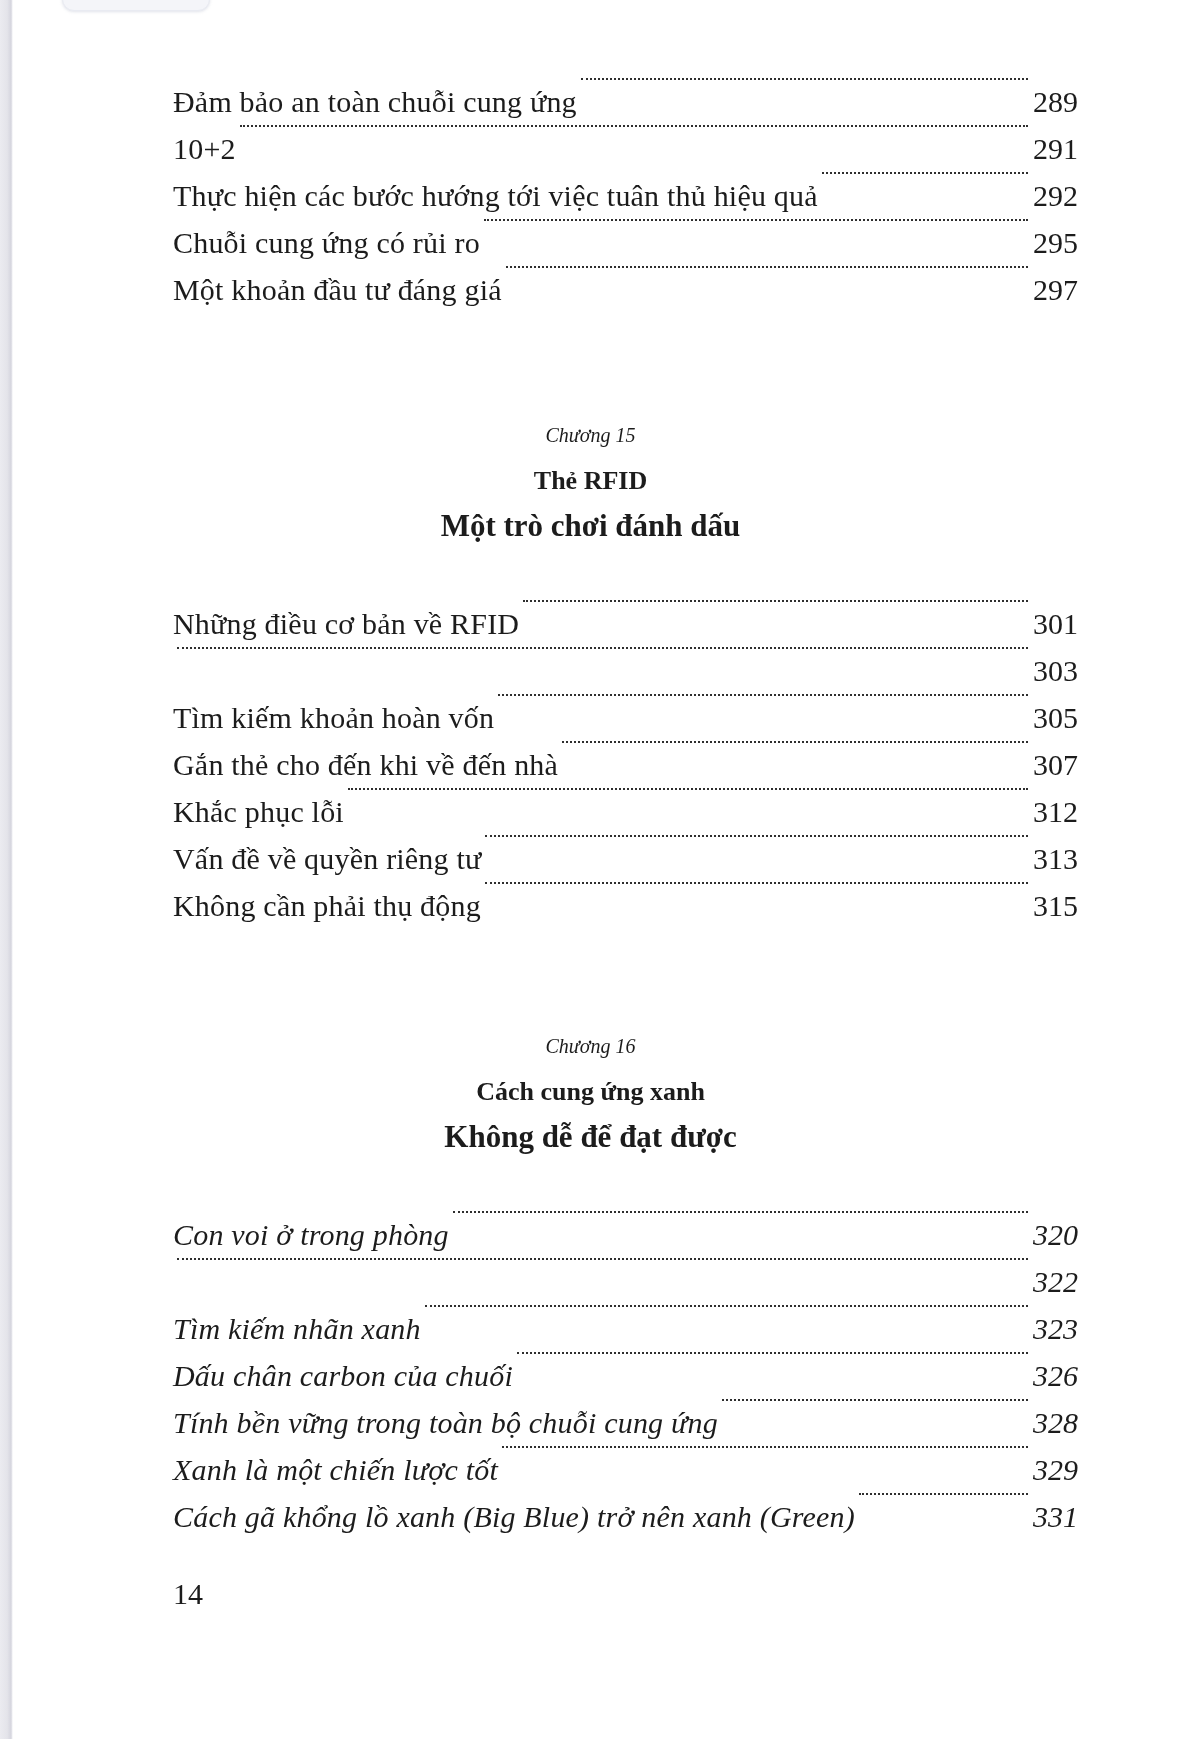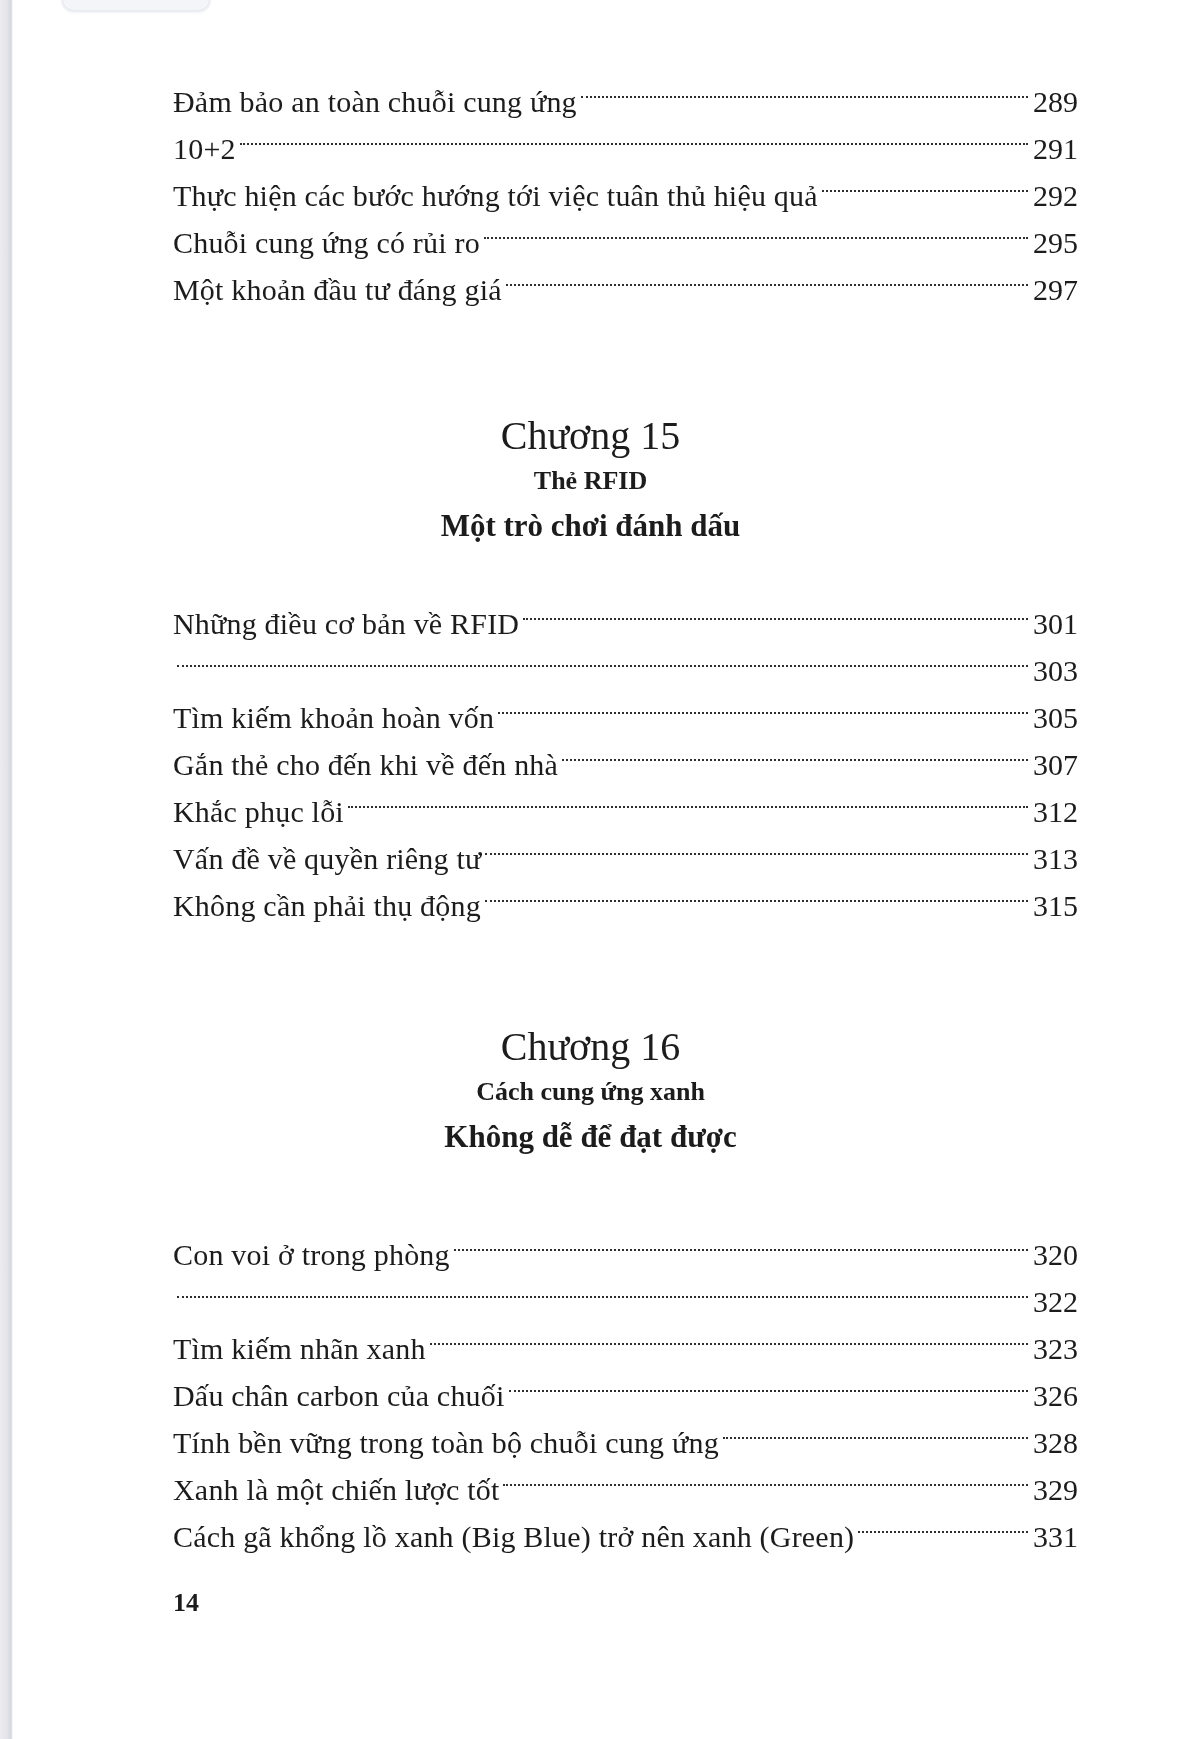--- a/index.html
+++ b/index.html
@@ -18,36 +18,36 @@
   .top-pill {
     position: absolute; left: 62px; top: -14px; width: 148px; height: 25px;
     border-radius: 12px; background: #f4f5f9;
     border: 1px solid #e9ebf2;
     box-shadow: 0 1px 3px rgba(170,175,195,0.35);
   }
   .content { position: absolute; left: 173px; top: 0; width: 905px; }
   .toc-list { font-size: 30px; line-height: 47px; }
   .toc-list.s1 { margin-top: 78px; }
   .toc-list.s2 { margin-top: 52px; }
-  .toc-list.s3 { margin-top: 72px; }
-  .toc-row { display: flex; align-items: center; }
+  .toc-list.s3 { margin-top: 52px; font-style: italic; }
+  .toc-row { display: flex; align-items: flex-start; }
   .toc-title { white-space: nowrap; letter-spacing: 0.2px; }
   .leader {
     flex: 1 1 auto; min-width: 12px;
     border-bottom: 2.6px dotted #2e2e2e;
     margin: 0 5px 9px 4px;
   }
   .toc-page { white-space: nowrap; }
   .chapter { text-align: center; padding-right: 70px; line-height: 45px; }
   .chapter.c15 { margin-top: 100px; }
   .chapter.c16 { margin-top: 95px; }
-  .chapter-label { font-size: 40px; }
+  .chapter-label { font-style: italic; font-size: 20px; }
   .chapter-title { font-weight: bold; font-size: 26px; }
   .chapter-subtitle { font-weight: bold; font-size: 31px; }
-  .folio { margin-top: 19px; font-size: 26px; line-height: 47px; font-weight: bold; }
+  .folio { margin-top: 30px; font-size: 30px; line-height: 47px; }
 </style>
 </head>
 <body>
 
 <div class="page-edge"></div>
 <div class="top-pill"></div>
 
 <div class="content">
 
   <div class="toc-list s1">

